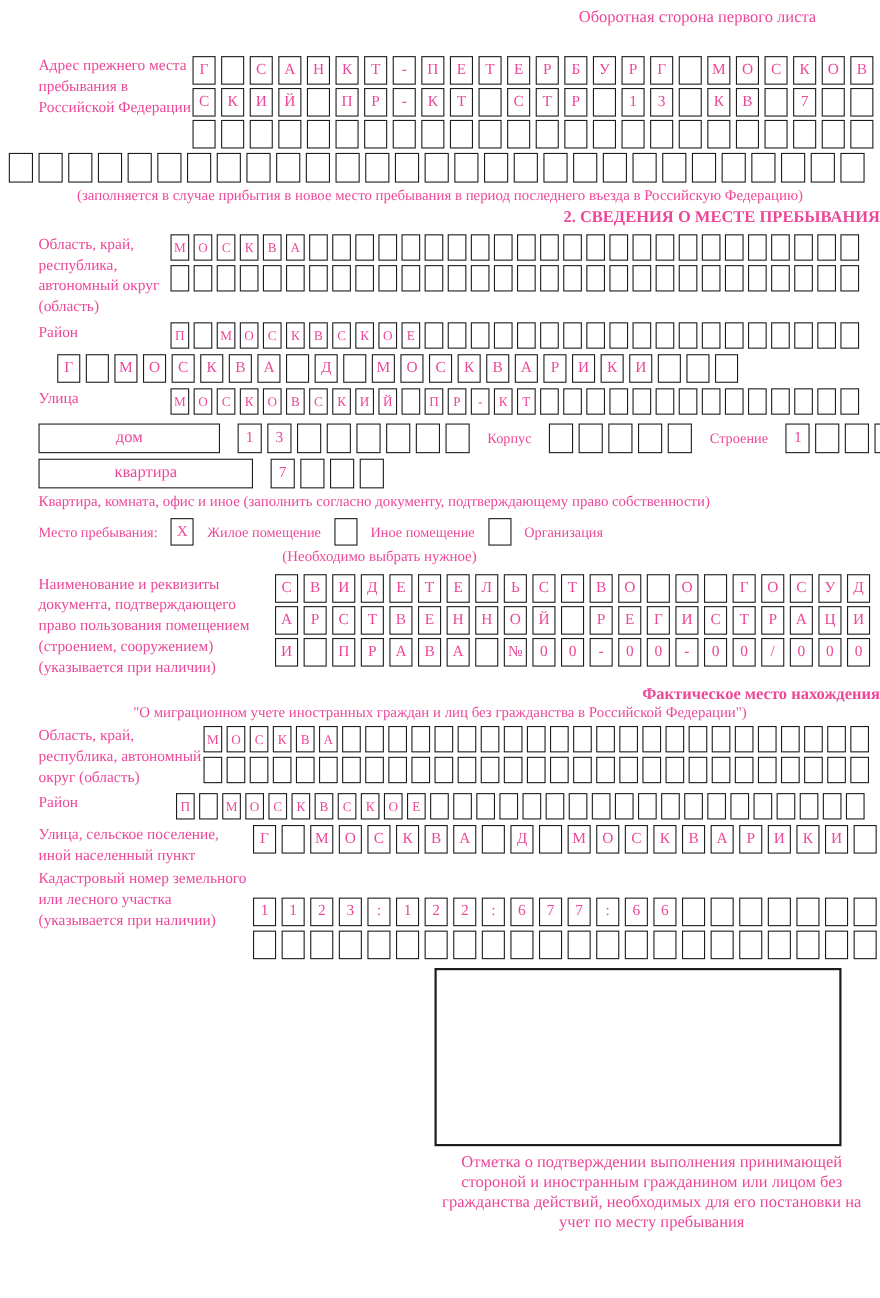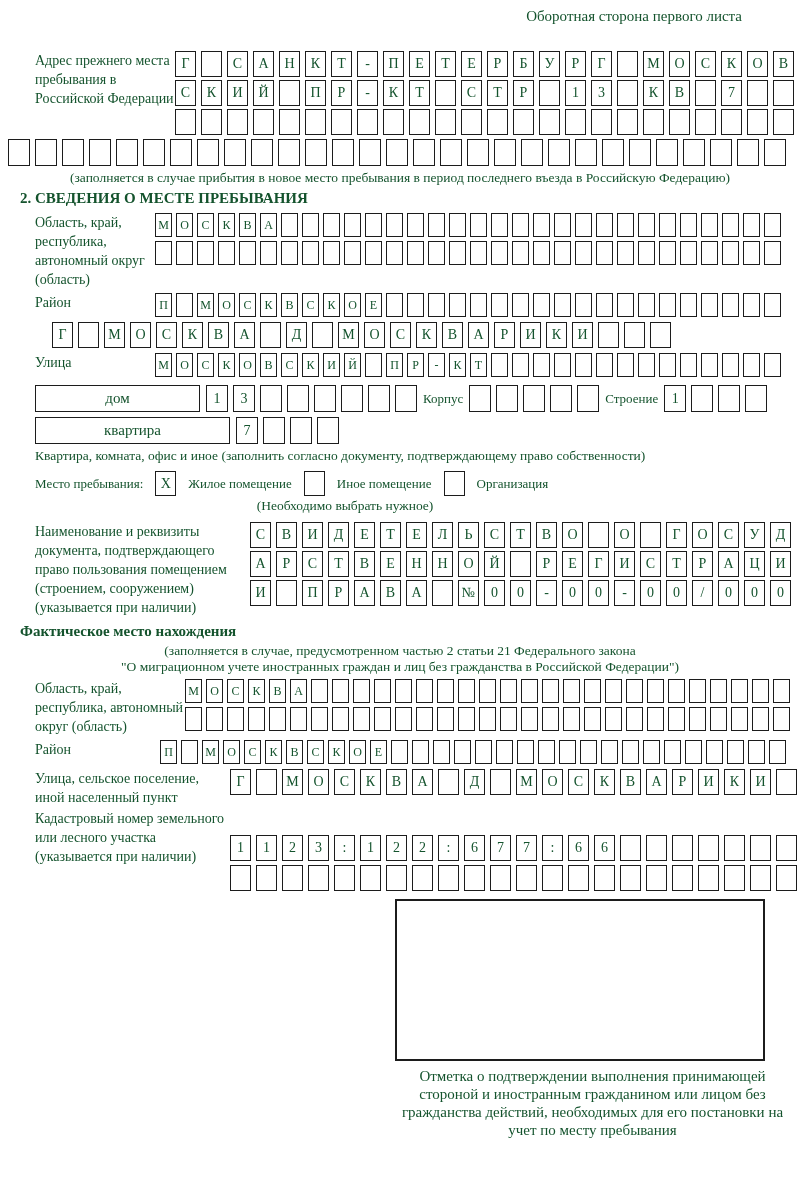--- a/index.html
+++ b/index.html
@@ -1,38 +1,38 @@
 <!DOCTYPE html>
 <html><head>
 <meta charset="utf-8">
 <style>
   html,body{margin:0;padding:0;background:#fff;}
-  .page{width:800px;height:1180px;background:#fff;color:#14532d;
+  .page{width:800px;height:1180px;background:#fff;color:#ec4899;
         font-family:"Liberation Serif","DejaVu Serif",serif;overflow:hidden;position:relative;}
   .hnote{text-align:right;padding:8px 58px 0 0;font-size:15px;}
   .fline{display:flex;margin-left:35px;align-items:flex-start;}
   .flabel{flex:0 0 auto;font-size:14px;line-height:19px;}
   .w140{width:140px}.w120{width:120px}.w215{width:215px}.w150{width:150px}.w125{width:125px}.w190{width:190px}
   .rows{display:flex;flex-direction:column;gap:4px;}
   .rows.g3{gap:3px}
   .cellrow{display:flex;}
   .cell{box-sizing:border-box;border:1.5px solid #1c1c1c;background:#fff;display:flex;
         align-items:center;justify-content:center;}
   .cw21{gap:5px}.cw21 .cell{width:21px;height:26px;font-size:14px;}
   .cw22{gap:5px}.cw22 .cell{width:22px;height:27px;font-size:14px;}
   .cw17{gap:4px}.cw17 .cell{width:17px;height:24px;font-size:12px;}
   .fullrow{margin-left:8px;}
   .caption{font-size:13.5px;margin-left:35px;}
   .center{text-align:center;margin-left:0;}
-  .h2{font-weight:bold;text-align:left;font-size:15px;padding-left:20px;}
+  .h2{font-weight:bold;text-align:right;font-size:15px;padding-left:20px;}
   .named-box{box-sizing:border-box;border:1.5px solid #1c1c1c;height:27px;display:flex;
              align-items:center;justify-content:center;font-size:15px;flex:0 0 auto;}
   .box-dom{width:165px}.box-kv{width:195px}
   .inline-label{font-size:13px;white-space:nowrap;}
-  .hgap{gap:6px;align-items:center;}
+  .hgap{gap:16px;align-items:center;}
   .mesto-line{gap:12px;align-items:center;}
   .checkbox{box-sizing:border-box;width:21px;height:25px;border:1.5px solid #1c1c1c;display:flex;
             align-items:center;justify-content:center;font-size:14px;flex:0 0 auto;}
   .note-center{width:620px;text-align:center;margin-left:35px;font-size:13.5px;}
   .ml17{margin-left:17px}.ml5{margin-left:5px}
   .mt2{margin-top:2px}.mt3{margin-top:3px}.mt4{margin-top:4px}.mt5{margin-top:5px}
   .mt6{margin-top:6px}.mt7{margin-top:7px}.mt8{margin-top:8px}.mt26{margin-top:26px}
   .kad-rows{margin-top:26px;}
   .stamp-box{margin:8px 0 0 395px;width:370px;height:162px;border:2px solid #1c1c1c;box-sizing:border-box;}
   .stamp-caption{margin:6px 0 0 390px;width:405px;text-align:center;font-size:15px;line-height:18px;}
@@ -457,21 +457,20 @@
           <div class="cell">0</div>
           <div class="cell">/</div>
           <div class="cell">0</div>
           <div class="cell">0</div>
           <div class="cell">0</div>
         </div>
     </div>
   </div>
 
   <div class="h2 mt6">Фактическое место нахождения</div>
-  <div class="caption center mt3">(заполняется в случае, предусмотренном частью 2 статьи 21 Федерального закона</div>
   <div class="caption center">"О миграционном учете иностранных граждан и лиц без гражданства в Российской Федерации")</div>
 
   <div class="fline mt4">
     <div class="flabel w150">Область, край, республика, автономный округ (область)</div>
     <div class="rows">
       <div class="cellrow cw17">
           <div class="cell">М</div>
           <div class="cell">О</div>
           <div class="cell">С</div>
           <div class="cell">К</div>

